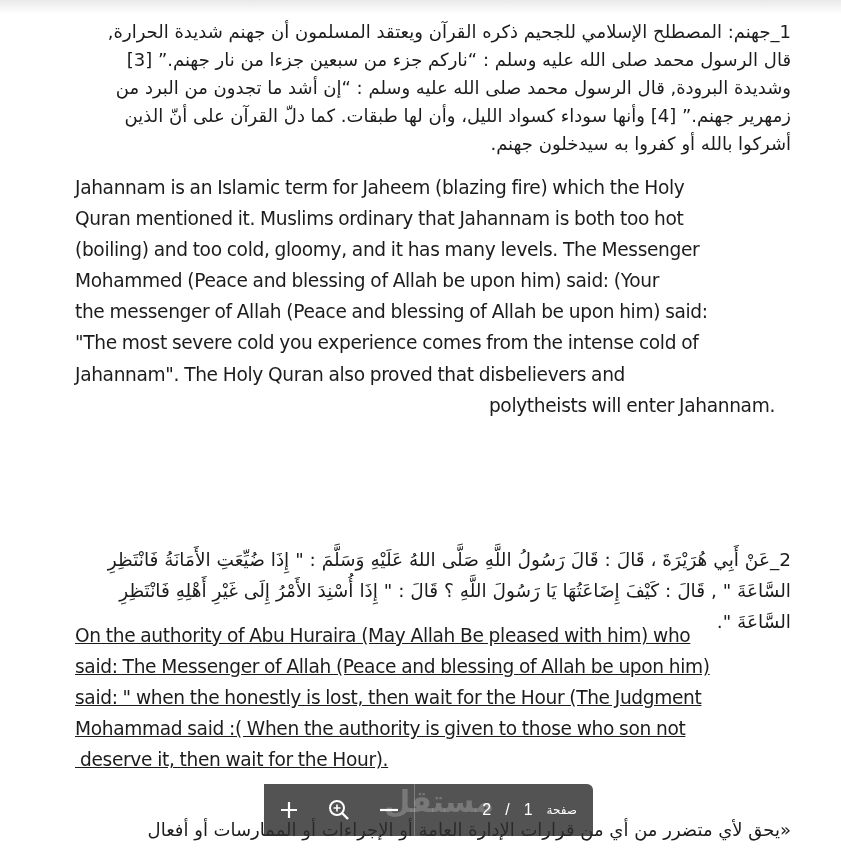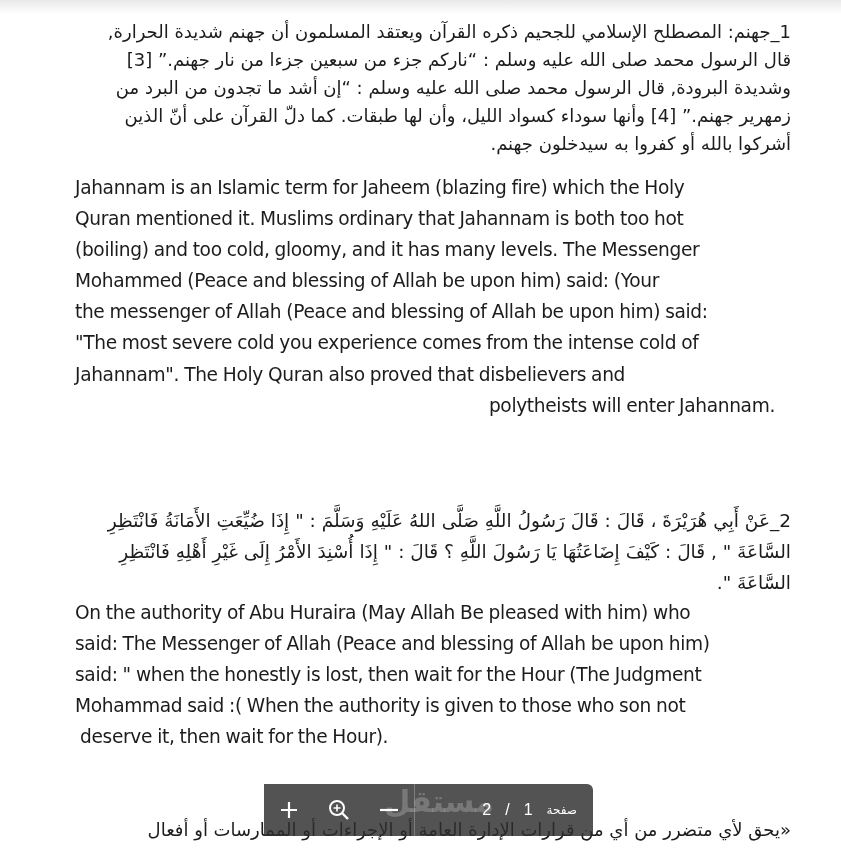--- a/index.html
+++ b/index.html
@@ -16,32 +16,32 @@
     .page { position: absolute; left: 0; top: 0; width: 841px; height: 788px; }
 
     .ar-block {
       position: absolute; right: 50px; width: 690px;
       direction: rtl; text-align: justify; text-align-last: right;
       font-family: "DejaVu Sans", sans-serif;
       font-size: 18px; line-height: 28px; color: #1c1c1c;
     }
     .ar-block p { margin: 0; }
     .ar1 { top: 18px; }
-    .ar2 { top: 505px; line-height: 31px; font-size: 18.5px; }
+    .ar2 { top: 544px; line-height: 31px; font-size: 18.5px; }
     .ar3 { top: 816px; }
 
     .en-block {
       position: absolute; left: 75px; width: 700px;
       font-family: "DejaVu Sans", sans-serif;
       font-size: 18.6px; line-height: 31.1px; color: #1c1c1c;
       letter-spacing: -0.35px; word-spacing: -0.5px;
     }
     .en-block div { white-space: nowrap; }
     .en1 { top: 172px; }
-    .en2 { top: 597px; }
+    .en2 { top: 620px; text-decoration: underline; }
 
     .toolbar {
       position: absolute; left: 264px; top: 784px; width: 329px; height: 52px;
       background: rgba(45,45,45,0.82);
       border-radius: 0 6px 0 0;
       display: flex; align-items: center;
       color: #ffffff;
     }
     .tb-btn {
       width: 50px; height: 52px; display: flex; align-items: center; justify-content: center;

